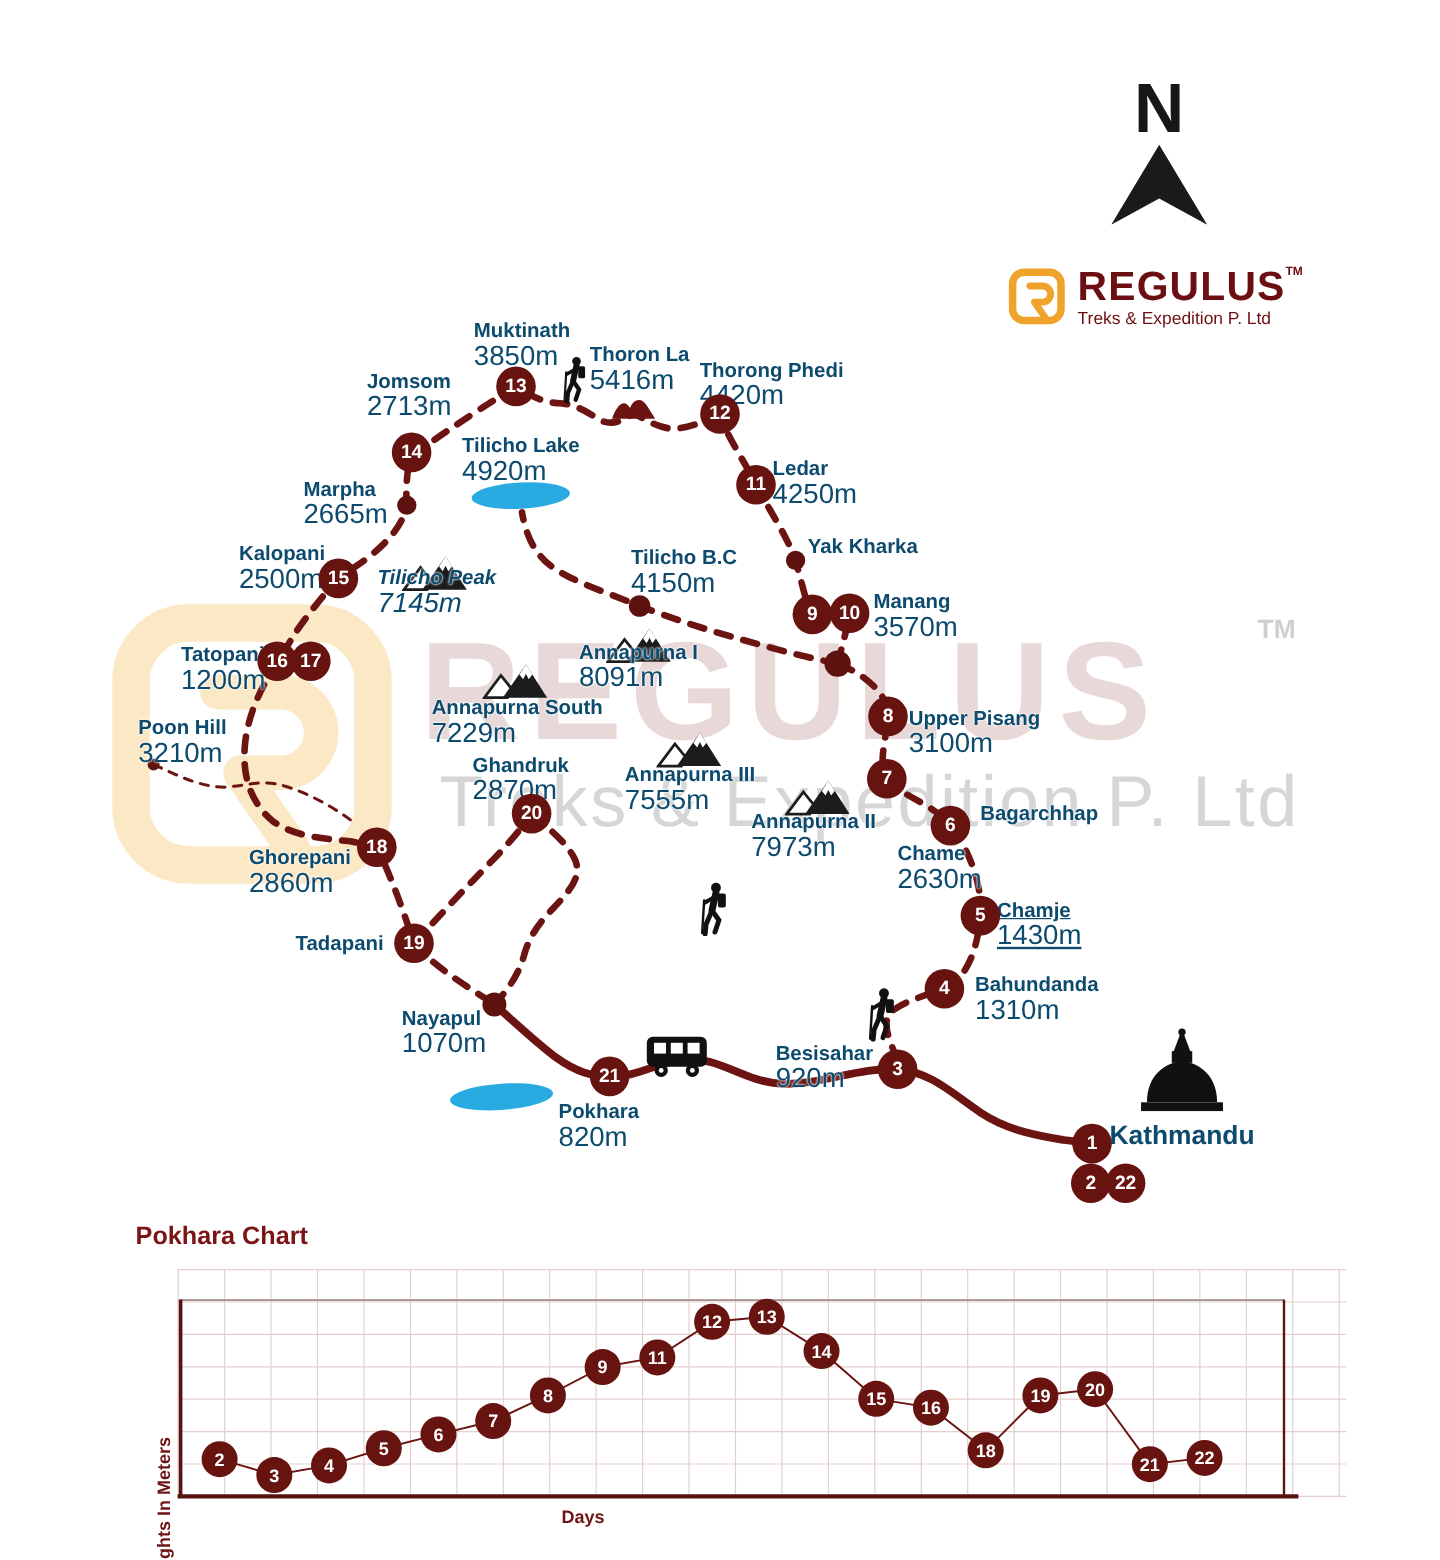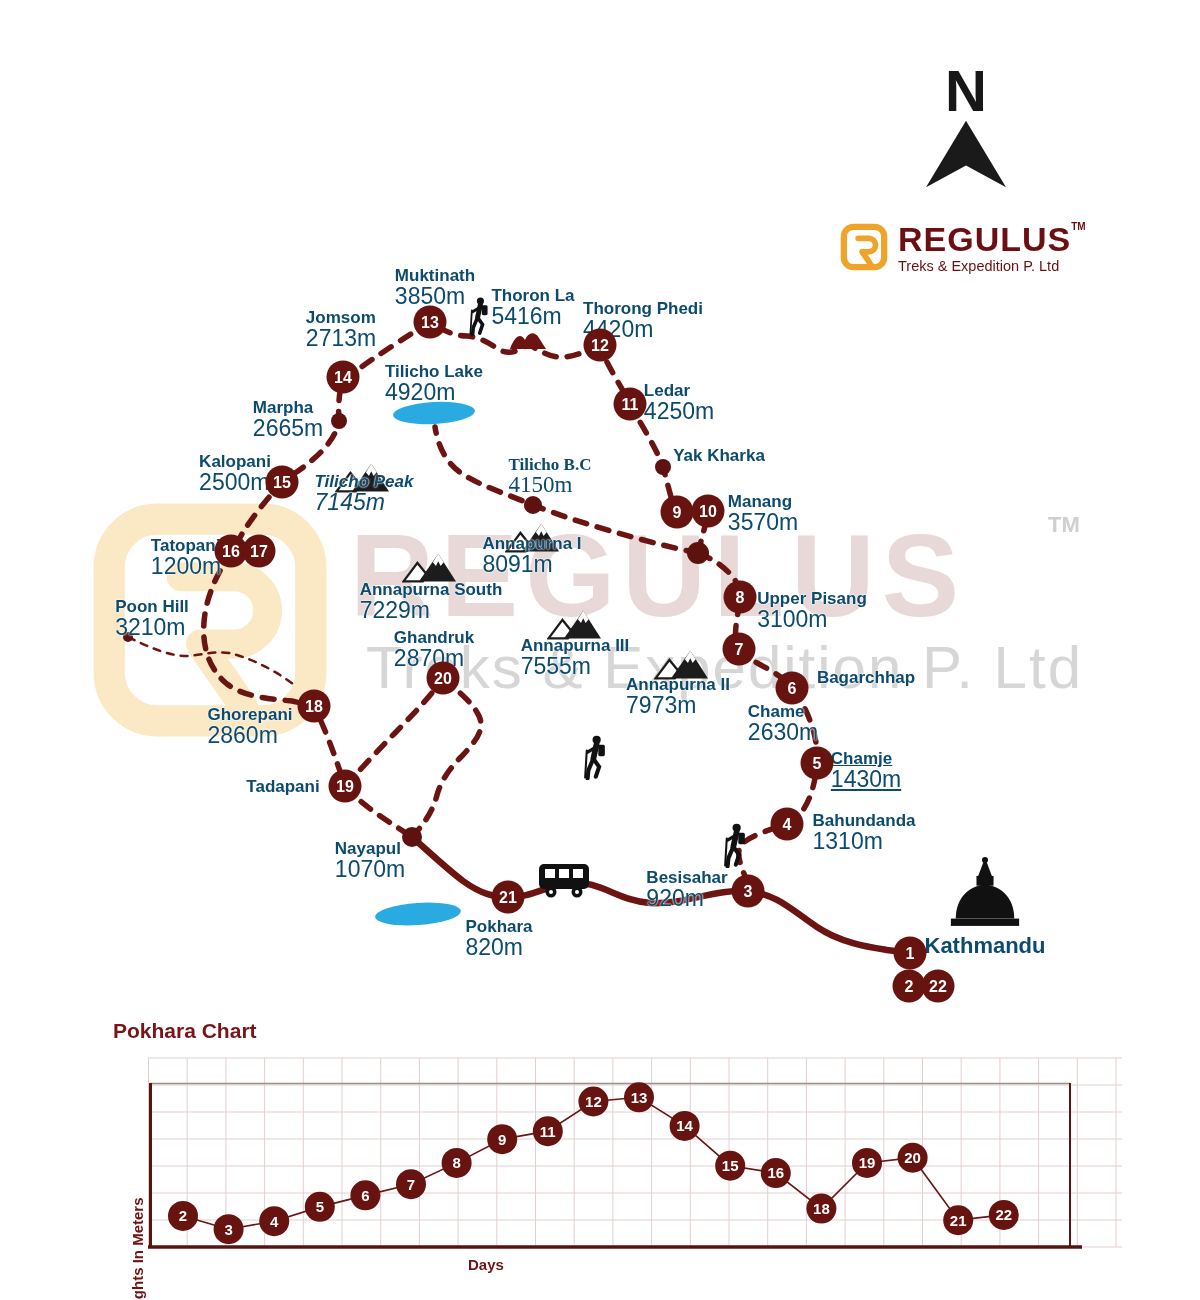--- a/index.html
+++ b/index.html
@@ -268,21 +268,21 @@
         <div class="place-alt">2665m</div>
       </div>
       <div class="place" style="left: 235px; top: 452px;">
         <div class="place-name">Kalopani</div>
         <div class="place-alt">2500m</div>
       </div>
       <div class="place" style="left: 364px; top: 472px; font-style: italic;">
         <div class="place-name">Tilicho Peak</div>
         <div class="place-alt">7145m</div>
       </div>
-      <div class="place" style="left: 550px; top: 455px; font-family: Liberation Serif, serif;">
+      <div class="place" style="left: 570px; top: 455px;">
         <div class="place-name">Tilicho B.C</div>
         <div class="place-alt">4150m</div>
       </div>
       <div class="place" style="left: 719px; top: 446px;">
         <div class="place-name">Yak Kharka</div>
       </div>
       <div class="place" style="left: 763px; top: 492px;">
         <div class="place-name">Manang</div>
         <div class="place-alt">3570m</div>
       </div>

